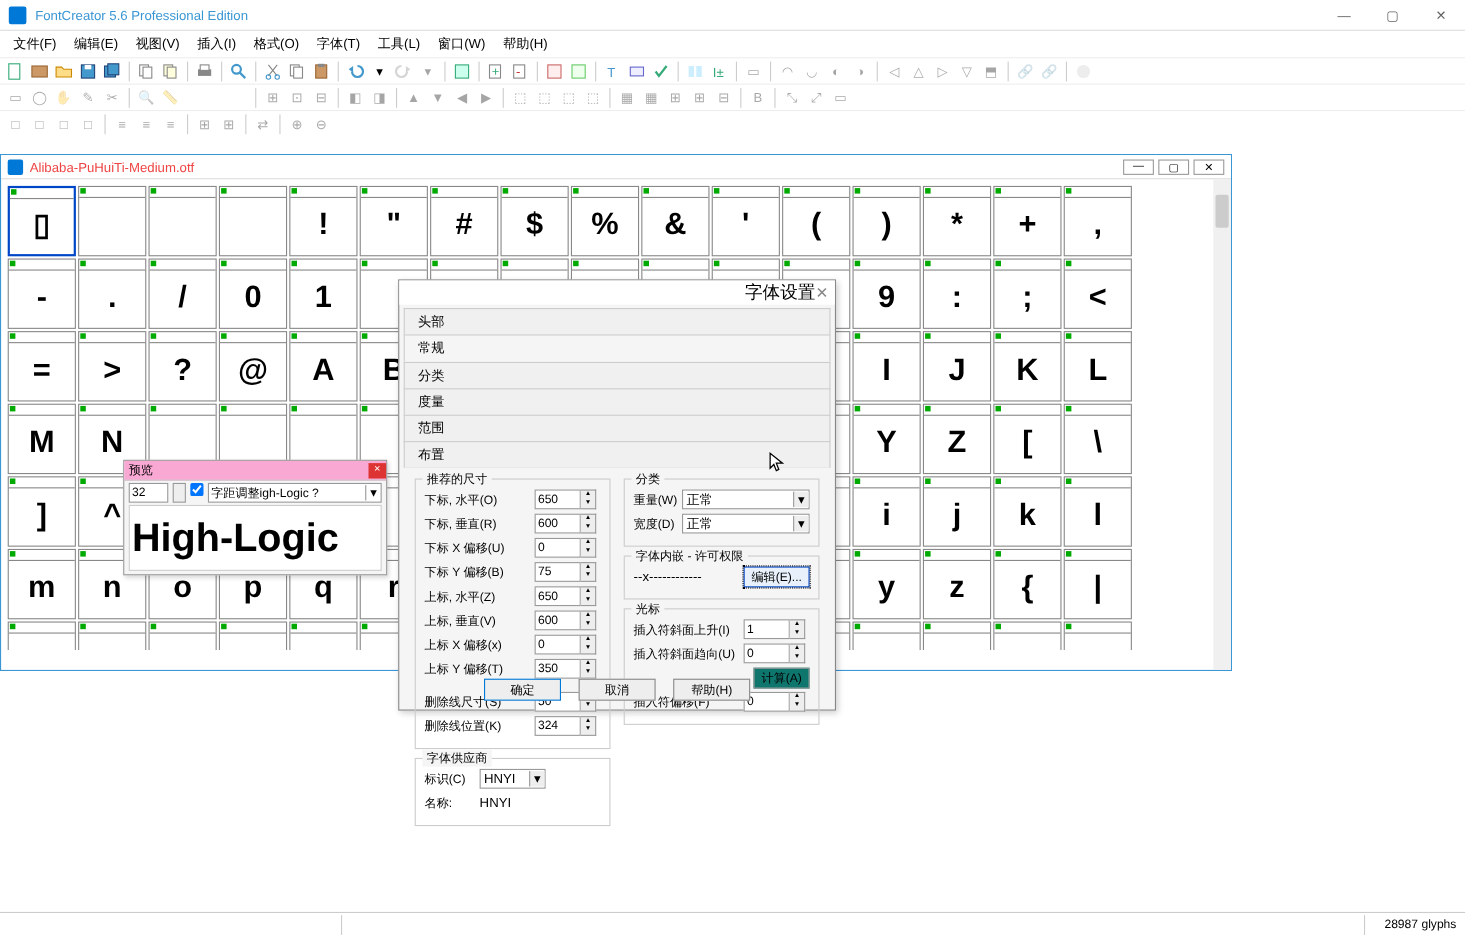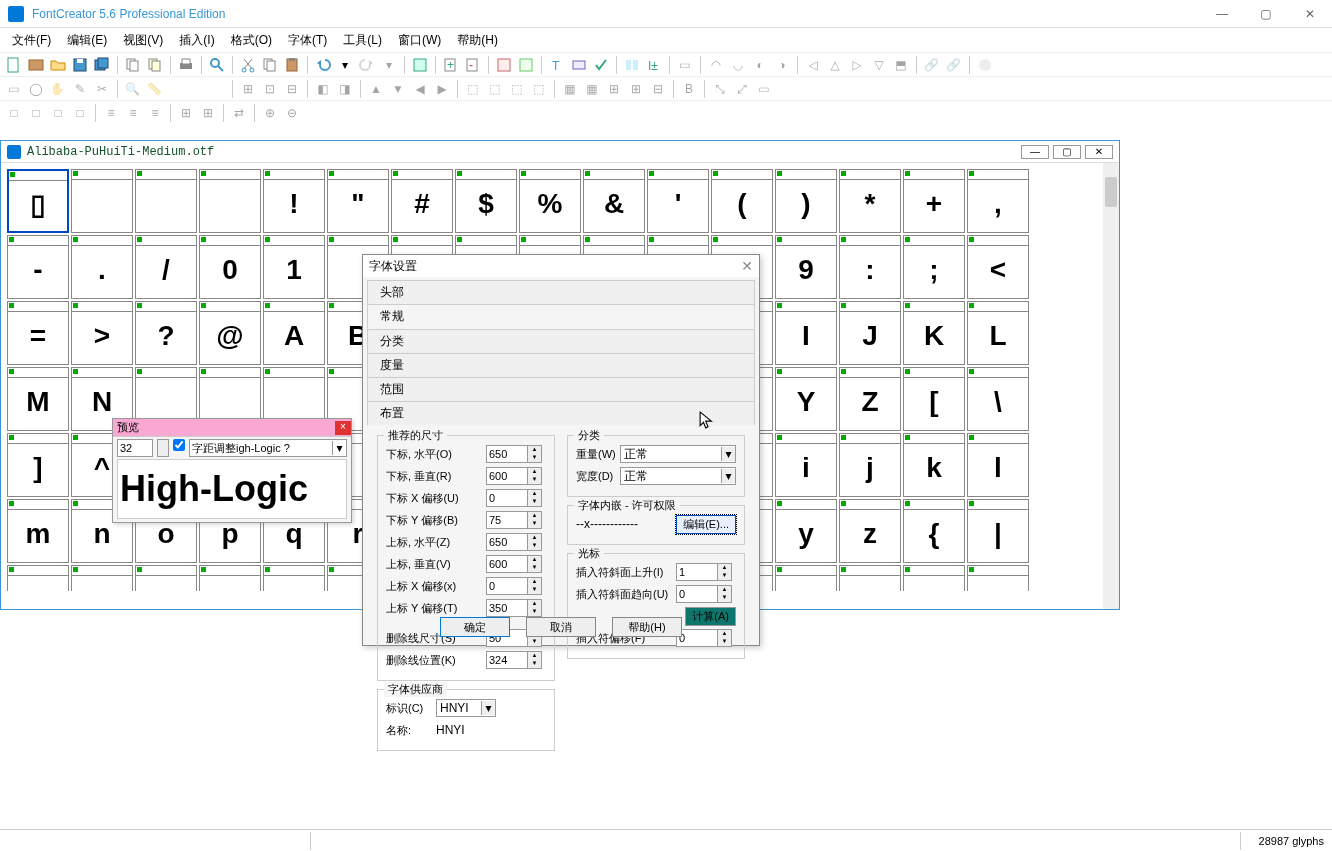--- a/index.html
+++ b/index.html
@@ -20,21 +20,21 @@
 .toolbar { height: 24px; display: flex; align-items: center; border-top: 1px solid #eee; padding: 0 4px; gap: 2px; }
 .tbtn { width: 20px; height: 20px; display: inline-flex; align-items: center; justify-content: center; border: 1px solid transparent; }
 .tbtn svg { width: 16px; height: 16px; }
 .tsep { width: 1px; height: 18px; background: #ccc; margin: 0 3px; }
 .disabled { opacity: 0.35; }
 
 
 .mdi { position: absolute; left: 0; top: 140px; width: 1120px; height: 470px; border: 1px solid #3a97d4; background: #fff; }
 .mdi .mdititle { height: 22px; background: #fff; border-bottom: 1px solid #ddd; display: flex; align-items: center; }
 .mdi .mdititle .icon { width: 14px; height: 14px; margin: 0 6px; background: #0078d7; border-radius: 2px; }
-.mdi .mdititle .t { color: #14532d; flex: 1; font-family: Liberation Mono, monospace; }
+.mdi .mdititle .t { color: #ef4444; flex: 1; }
 .mdi .mdibtns { display: flex; gap: 4px; margin-right: 6px; }
 .mdi .mdibtns div { width: 28px; height: 14px; border: 1px solid #999; display: flex; align-items: center; justify-content: center; font-size: 10px; }
 
 .glyph-area { position: relative; padding: 6px; height: 428px; overflow: hidden; }
 .scrollbar { position: absolute; right: 0; top: 22px; width: 16px; bottom: 0; background: #f0f0f0; }
 .scrollbar .thumb { position: absolute; top: 14px; left: 2px; right: 2px; height: 30px; background: #ccc; border-radius: 2px; }
 
 .glyph-row { display: flex; gap: 2px; margin-bottom: 2px; }
 .glyph { width: 62px; height: 64px; border: 1px solid #888; position: relative; display: flex; align-items: center; justify-content: center; }
 .glyph.selected { border: 2px solid #0047c8; }
@@ -53,21 +53,21 @@
 .preview .chk { width: 12px; height: 12px; }
 .preview .pview { height: 60px; background: #fff; margin: 0 4px 4px 4px; border: 1px solid #ccc; overflow: hidden; display: flex; align-items: center; }
 .preview .pview span { font-size: 36px; font-weight: bold; padding-left: 2px; white-space: nowrap; }
 .preview .dd { flex: 1; height: 18px; border: 1px solid #999; background: #fff; display: flex; align-items: center; }
 .preview .dd span { flex: 1; font-size: 11px; padding-left: 2px; }
 .preview .dd .ar { width: 14px; text-align: center; border-left: 1px solid #999; }
 
 
 .dialog { position: absolute; left: 362px; top: 254px; width: 398px; height: 392px; background: #f5f5f5; border: 1px solid #888; box-shadow: 2px 2px 6px rgba(0,0,0,0.2); z-index: 10; }
 .dialog .dtitle { height: 22px; display: flex; align-items: center; padding: 0 6px; background: #fff; }
-.dialog .dtitle span { flex: 1; font-size: 12px; }
+.dialog .dtitle span { flex: 1; font-size: 16px; text-align: right; }
 .dialog .dclose { color: #888; font-size: 14px; }
 .dialog .tabs { display: flex; border-bottom: 1px solid #ccc; margin: 2px 4px 0 4px; flex-direction: column; }
 .dialog .tab { padding: 3px 12px; border: 1px solid #ccc; border-bottom: none; background: #f0f0f0; margin-right: 0; position: relative; top: 1px; }
 .dialog .tab.active { background: #f5f5f5; border-bottom: 1px solid #f5f5f5; font-family: Liberation Mono, monospace; }
 .dialog .body { padding: 10px 14px; position: relative; }
 
 .fieldset { position: relative; border: 1px solid #ccc; padding: 6px 8px 8px 8px; margin-bottom: 8px; }
 .fieldset .legend { position: absolute; top: -8px; left: 6px; background: #f5f5f5; padding: 0 4px; font-size: 11px; }
 .frow { display: flex; align-items: center; margin: 2px 0; height: 20px; }
 .frow .lbl { width: 100px; font-size: 11px; }

